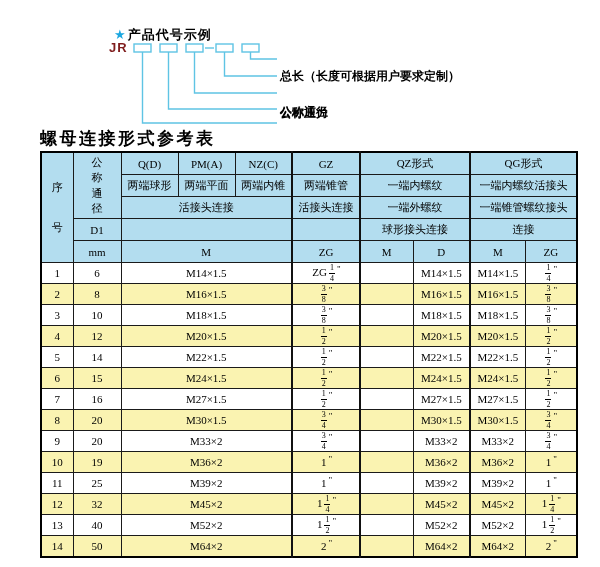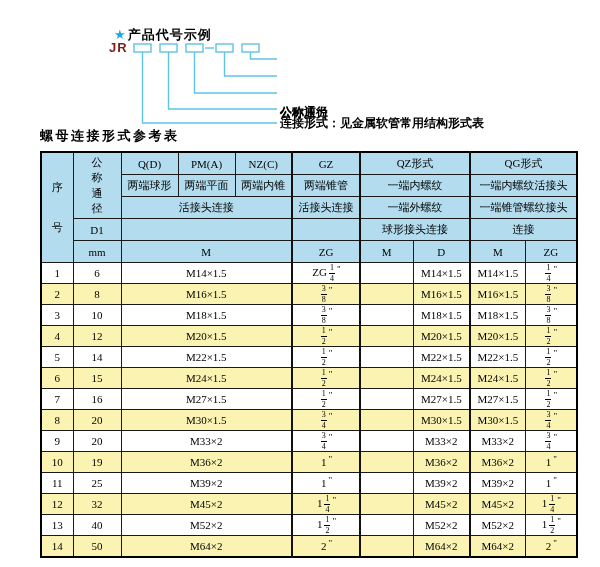--- a/index.html
+++ b/index.html
@@ -18,21 +18,21 @@
   .code-prefix{
     position:absolute;left:109px;top:40px;font-family:"Liberation Sans","DejaVu Sans",sans-serif;
     font-size:13px;font-weight:600;color:#7f1d1d;letter-spacing:1px;
   }
   .code-label{
     position:absolute;left:280px;font-family:"Liberation Sans","DejaVu Sans",sans-serif;
     font-size:12px;font-weight:bold;white-space:nowrap;line-height:14px;
   }
   
   .table-title{
-    position:absolute;left:40px;top:127px;font-size:13px;font-weight:bold;
+    position:absolute;left:40px;top:127px;font-size:17px;font-weight:bold;
     letter-spacing:2.5px;font-family:"Liberation Serif","DejaVu Serif",serif;white-space:nowrap;
   }
   
   table.ref{
     position:absolute;left:40px;top:151px;width:536px;table-layout:fixed;
     border-collapse:collapse;border:2px solid #000;
   }
   table.ref th,table.ref td{
     border:1px solid #1a1a1a;text-align:center;vertical-align:middle;
     font-weight:normal;font-size:11px;padding:0;overflow:hidden;white-space:nowrap;
@@ -71,23 +71,23 @@
       <polyline points="224.5,52 224.5,76 277,76"></polyline>
       <polyline points="194.5,52 194.5,93 277,93"></polyline>
       <polyline points="168.5,52 168.5,109 277,109"></polyline>
       <polyline points="142.5,52 142.5,123 277,123"></polyline>
     </g>
   </svg>
   <div class="code-heading">
     <span class="star">★</span><span>产品代号示例</span>
   </div>
   <div class="code-prefix">JR</div>
+  <div class="code-label" style="top:69px;">总长（长度可根据用户要求定制）</div>
   <div class="code-label" style="top:86px;margin-top:19px;">公称通径</div>
   <div class="code-label" style="top:106px;">公称压力</div>
-  <div class="code-label" style="top:116px;">连接形式：见金属软管常用结构形式表</div>
 </div>
 
 <div class="table-title">螺母连接形式参考表</div>
 
 <table class="ref">
   <colgroup>
     <col style="width:32px">
       <col style="width:48px">
     <col style="width:57px">
       <col style="width:57px">

